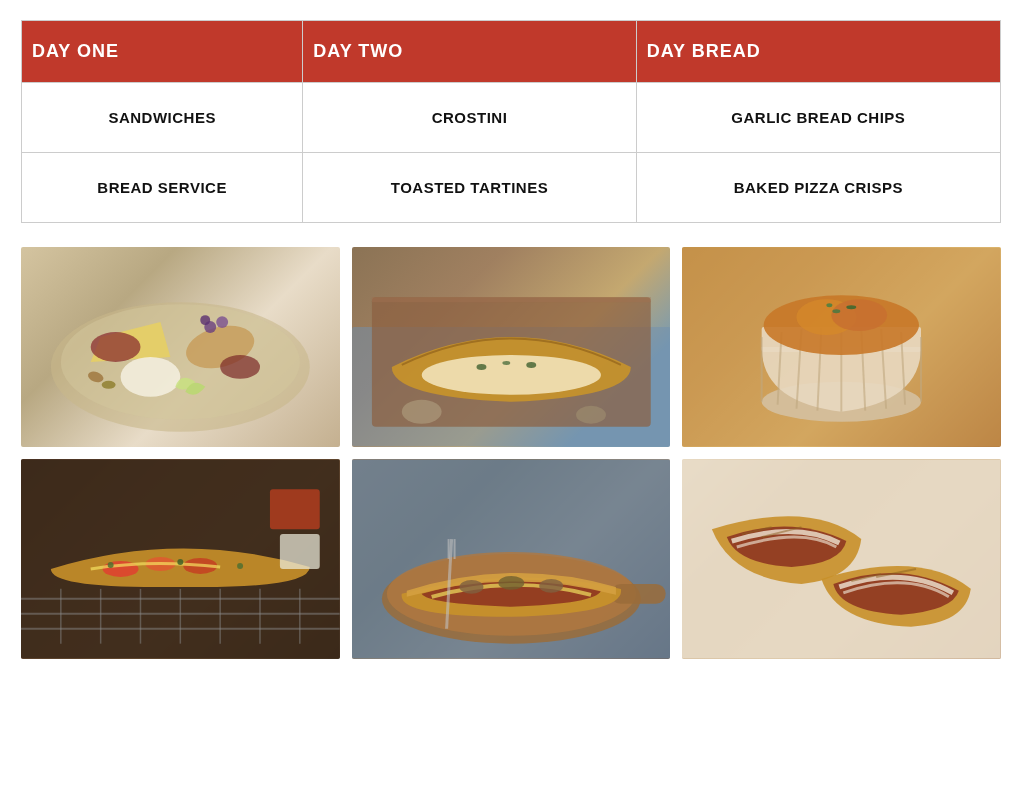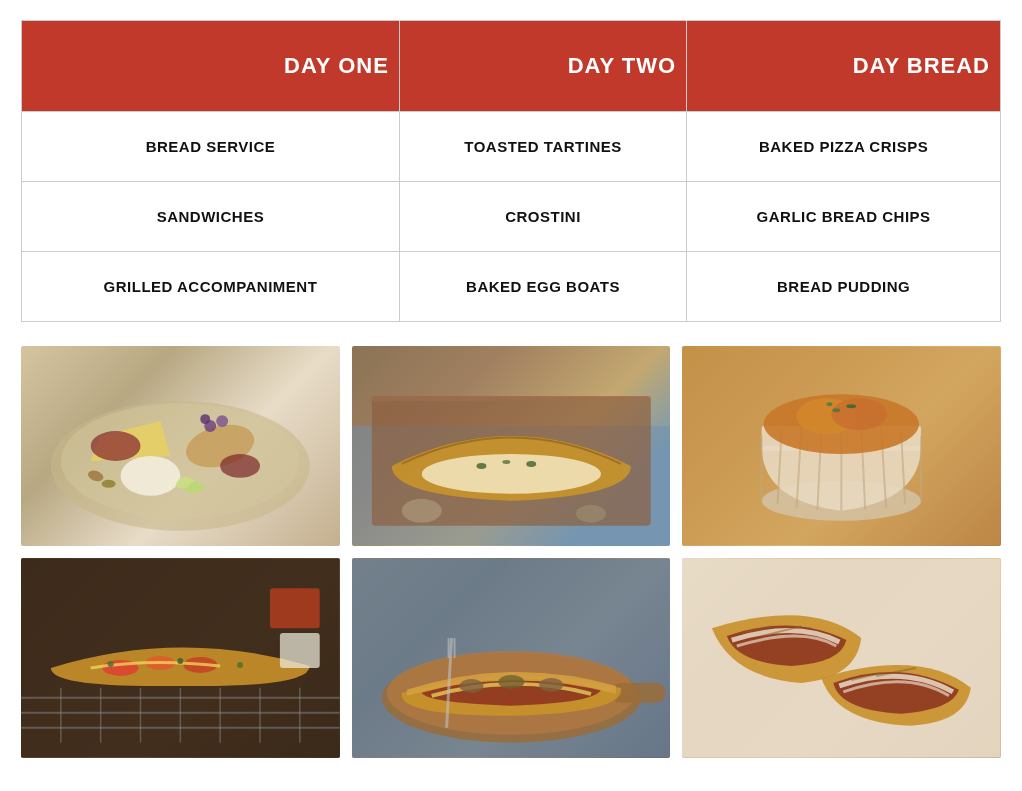--- a/index.html
+++ b/index.html
@@ -20,24 +20,24 @@
       width: 100%;
       border-collapse: collapse;
       margin-bottom: 24px;
       border: 1.5px solid #ccc;
     }
 
     .menu-table th {
       background-color: #c0392b;
       color: #fff;
       font-weight: bold;
-      font-size: 22px;
+      font-size: 18px;
       letter-spacing: 1px;
-      text-align: right;
-      padding: 32px 10px;
+      text-align: left;
+      padding: 20px 10px;
       border: 1.5px solid #ccc;
     }
 
     .menu-table td {
       text-align: center;
       font-weight: bold;
       font-size: 15px;
       letter-spacing: 0.5px;
       padding: 26px 10px;
       border: 1.5px solid #ccc;
@@ -108,33 +108,28 @@
   <table class="menu-table">
     <thead>
       <tr>
         <th>DAY ONE</th>
         <th>DAY TWO</th>
         <th>DAY BREAD</th>
       </tr>
     </thead>
     <tbody>
       <tr>
-        <td>BREAD SERVICE</td>
-        <td>TOASTED TARTINES</td>
-        <td>BAKED PIZZA CRISPS</td>
-      </tr>
-      <tr>
         <td>SANDWICHES</td>
         <td>CROSTINI</td>
         <td>GARLIC BREAD CHIPS</td>
       </tr>
       <tr>
-        <td>GRILLED ACCOMPANIMENT</td>
-        <td>BAKED EGG BOATS</td>
-        <td>BREAD PUDDING</td>
+        <td>BREAD SERVICE</td>
+        <td>TOASTED TARTINES</td>
+        <td>BAKED PIZZA CRISPS</td>
       </tr>
     </tbody>
   </table>
 
   <div class="image-grid">
 
     <div class="img-placeholder img-1">
       <svg viewBox="0 0 320 200" xmlns="http://www.w3.org/2000/svg">
 
         <ellipse cx="160" cy="120" rx="130" ry="65" fill="#c8b88a" opacity="0.6"></ellipse>

